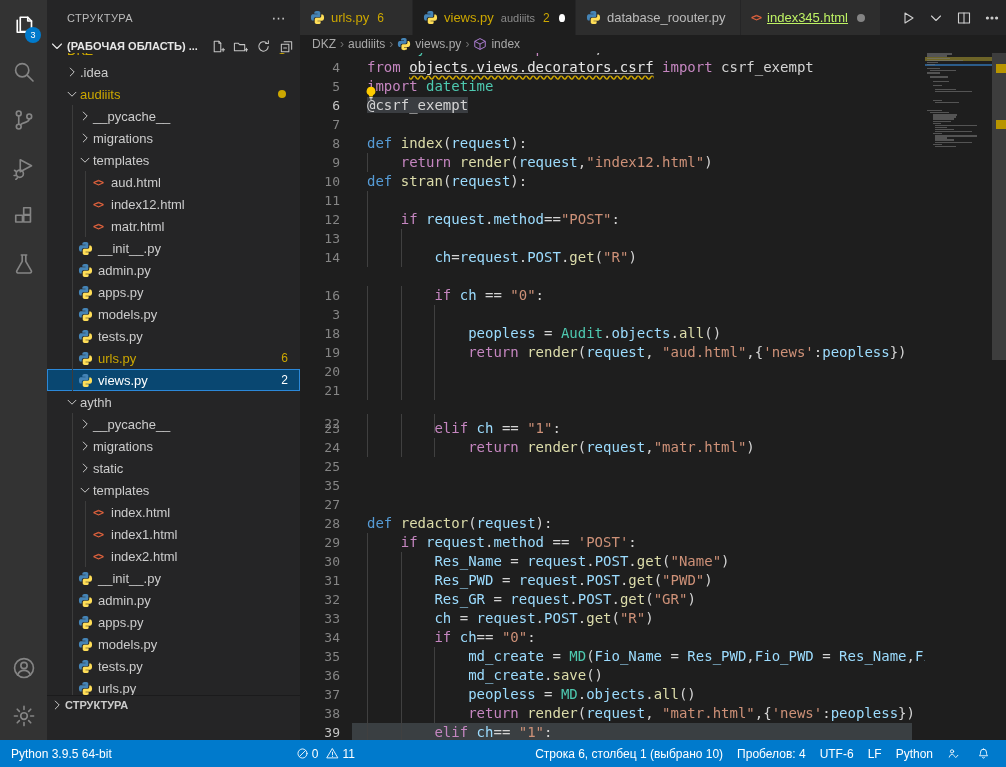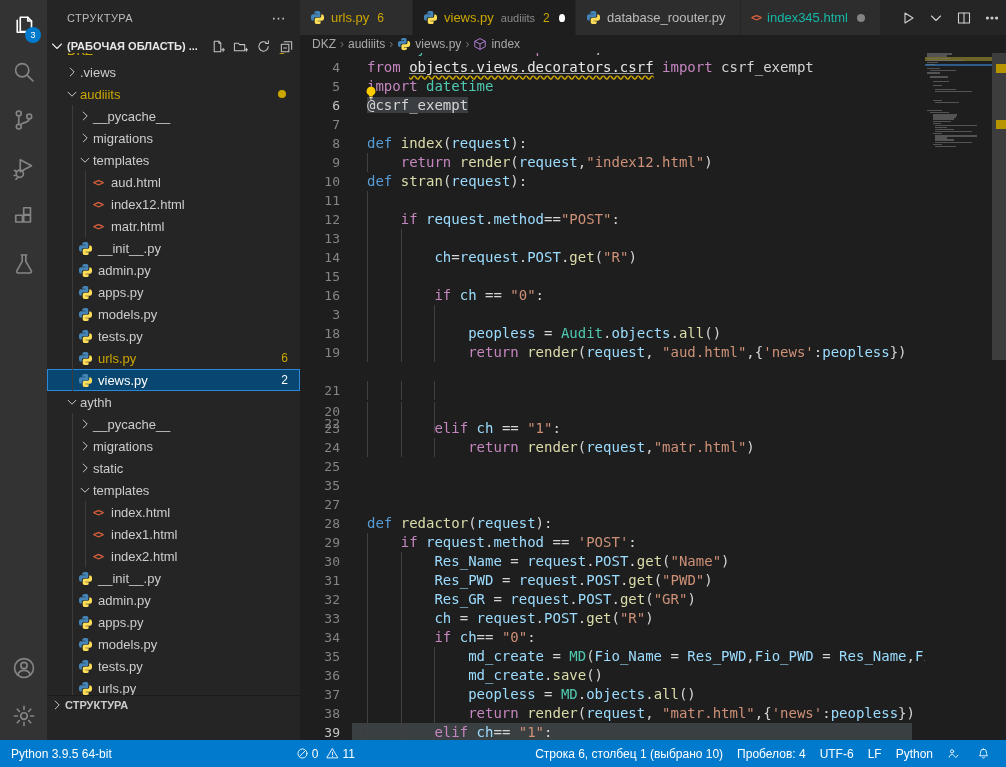--- a/index.html
+++ b/index.html
@@ -238,21 +238,21 @@
             <span class="pdot"></span>
           </div>
           <div class="trow" style="padding-left: 17px;">
             <span class="chev">
               <span style="display: flex; align-items: center; justify-content: center;">
                 <svg viewBox="0 0 16 16" fill="none" stroke="currentColor" stroke-width="1.1" stroke-linecap="round" stroke-linejoin="round" width="16" height="16">
                   <path d="M6 3.5 10.5 8 6 12.5"></path>
                 </svg>
               </span>
             </span>
-            <span>.views</span>
+            <span>.idea</span>
             <span class="grow"></span>
           </div>
           <div class="trow" style="padding-left: 17px;">
             <span class="chev">
               <span style="display: flex; align-items: center; justify-content: center;">
                 <svg viewBox="0 0 16 16" fill="none" stroke="currentColor" stroke-width="1.1" stroke-linecap="round" stroke-linejoin="round" width="16" height="16">
                   <path d="M3.5 6 8 10.5 12.5 6"></path>
                 </svg>
               </span>
             </span>
@@ -598,21 +598,21 @@
               <path fill="#4584b6" d="M15.9 2c-7 0-6.6 3-6.6 3v3.2h6.7v1H6.3S2 8.7 2 15.8c0 7 3.8 6.8 3.8 6.8h2.2v-3.3s-.1-3.8 3.7-3.8h6.6s3.6.1 3.6-3.4V5.4S22.5 2 15.9 2z"></path>
               <path fill="#ffde57" d="M16.1 30c7 0 6.6-3 6.6-3v-3.2H16v-1h9.7s4.3.5 4.3-6.6c0-7-3.8-6.8-3.8-6.8H24v3.3s.1 3.8-3.7 3.8h-6.6s-3.6-.1-3.6 3.4v5.7S9.5 30 16.1 30z"></path>
             </svg>
           </span>
           <span style="color: rgb(187, 187, 187);">database_roouter.py</span>
         </div>
         <div class="tab" style="width: 140px;">
           <span class="ficon">
             <span class="htmlglyph">&lt;&gt;</span>
           </span>
-          <span style="color: #14b8a6;">index345.html</span>
+          <span style="color: #bef264; text-decoration: underline;">index345.html</span>
           <span class="dirty" style="background: rgb(132, 132, 132);"></span>
         </div>
         <div class="tab-actions">
           <span class="act">
             <span style="display: flex; align-items: center; justify-content: center;">
               <svg viewBox="0 0 16 16" fill="none" stroke="currentColor" stroke-width="1.1" stroke-linecap="round" stroke-linejoin="round" width="16" height="16">
                 <path d="M5 3l8 5-8 5z"></path>
               </svg>
             </span>
           </span>
@@ -678,26 +678,25 @@
           <div class="cl" style="top: 38px; position: absolute; left: 0px; right: 0px;"><span class="num">5</span><span class="ct"><span class="tk-k">import </span><span class="tk-c">datetime</span></span></div>
           <div class="cl" style="top: 57px; position: absolute; left: 0px; right: 0px;"><span class="num cur">6</span><span class="ct"><span class="tk-sel">@csrf_exempt</span></span></div>
           <div class="cl" style="top: 76px; position: absolute; left: 0px; right: 0px;"><span class="num">7</span><span class="ct"></span></div>
           <div class="cl" style="top: 95px; position: absolute; left: 0px; right: 0px;"><span class="num">8</span><span class="ct"><span class="tk-d">def </span><span class="tk-f">index</span><span class="tk-p">(</span><span class="tk-v">request</span><span class="tk-p">):</span></span></div>
           <div class="cl" style="top: 114px; position: absolute; left: 0px; right: 0px;"><span class="guide" style="left: 67px;"></span><span class="num">9</span><span class="ct"><span class="tk-p">    </span><span class="tk-k">return </span><span class="tk-f">render</span><span class="tk-p">(</span><span class="tk-v">request</span><span class="tk-p">,</span><span class="tk-s">"index12.html"</span><span class="tk-p">)</span></span></div>
           <div class="cl" style="top: 133px; position: absolute; left: 0px; right: 0px;"><span class="num">10</span><span class="ct"><span class="tk-d">def </span><span class="tk-f">stran</span><span class="tk-p">(</span><span class="tk-v">request</span><span class="tk-p">):</span></span></div>
           <div class="cl" style="top: 152px; position: absolute; left: 0px; right: 0px;"><span class="guide" style="left: 67px;"></span><span class="num">11</span><span class="ct"></span></div>
           <div class="cl" style="top: 171px; position: absolute; left: 0px; right: 0px;"><span class="guide" style="left: 67px;"></span><span class="num">12</span><span class="ct"><span class="tk-p">    </span><span class="tk-k">if </span><span class="tk-v">request</span><span class="tk-p">.</span><span class="tk-v">method</span><span class="tk-p">==</span><span class="tk-s">"POST"</span><span class="tk-p">:</span></span></div>
           <div class="cl" style="top: 190px; position: absolute; left: 0px; right: 0px;"><span class="guide" style="left: 67px;"></span><span class="guide" style="left: 100.72px;"></span><span class="num">13</span><span class="ct"></span></div>
           <div class="cl" style="top: 209px; position: absolute; left: 0px; right: 0px;"><span class="guide" style="left: 67px;"></span><span class="guide" style="left: 100.72px;"></span><span class="num">14</span><span class="ct"><span class="tk-p">        </span><span class="tk-v">ch</span><span class="tk-p">=</span><span class="tk-v">request</span><span class="tk-p">.</span><span class="tk-v">POST</span><span class="tk-p">.</span><span class="tk-f">get</span><span class="tk-p">(</span><span class="tk-s">"R"</span><span class="tk-p">)</span></span></div>
-          <div class="cl" style="top: 228px; position: absolute; left: 0px; right: 0px;"><span class="guide" style="left: 67px;"></span><span class="guide" style="left: 100.72px;"></span><span class="num">15</span><span class="ct"></span></div>
           <div class="cl" style="top: 247px; position: absolute; left: 0px; right: 0px;"><span class="guide" style="left: 67px;"></span><span class="guide" style="left: 100.72px;"></span><span class="num">16</span><span class="ct"><span class="tk-p">        </span><span class="tk-k">if </span><span class="tk-v">ch</span><span class="tk-p"> == </span><span class="tk-s">"0"</span><span class="tk-p">:</span></span></div>
           <div class="cl" style="top: 266px; position: absolute; left: 0px; right: 0px;"><span class="guide" style="left: 67px;"></span><span class="guide" style="left: 100.72px;"></span><span class="guide" style="left: 134.44px;"></span><span class="num">3</span><span class="ct"></span></div>
           <div class="cl" style="top: 285px; position: absolute; left: 0px; right: 0px;"><span class="guide" style="left: 67px;"></span><span class="guide" style="left: 100.72px;"></span><span class="guide" style="left: 134.44px;"></span><span class="num">18</span><span class="ct"><span class="tk-p">            </span><span class="tk-v">peopless</span><span class="tk-p"> = </span><span class="tk-c">Audit</span><span class="tk-p">.</span><span class="tk-v">objects</span><span class="tk-p">.</span><span class="tk-f">all</span><span class="tk-p">()</span></span></div>
           <div class="cl" style="top: 304px; position: absolute; left: 0px; right: 0px;"><span class="guide" style="left: 67px;"></span><span class="guide" style="left: 100.72px;"></span><span class="guide" style="left: 134.44px;"></span><span class="num">19</span><span class="ct"><span class="tk-p">            </span><span class="tk-k">return </span><span class="tk-f">render</span><span class="tk-p">(</span><span class="tk-v">request</span><span class="tk-p">, </span><span class="tk-s">"aud.html"</span><span class="tk-p">,{</span><span class="tk-s">'news'</span><span class="tk-p">:</span><span class="tk-v">peopless</span><span class="tk-p">})</span></span></div>
-          <div class="cl" style="top: 323px; position: absolute; left: 0px; right: 0px; margin-top: 40px;"><span class="guide" style="left: 67px;"></span><span class="guide" style="left: 100.72px;"></span><span class="guide" style="left: 134.44px;"></span><span class="num">20</span><span class="ct"></span></div>
+          <div class="cl" style="top: 323px; position: absolute; left: 0px; right: 0px;"><span class="guide" style="left: 67px;"></span><span class="guide" style="left: 100.72px;"></span><span class="guide" style="left: 134.44px;"></span><span class="num">20</span><span class="ct"></span></div>
           <div class="cl" style="top: 342px; position: absolute; left: 0px; right: 0px;"><span class="guide" style="left: 67px;"></span><span class="guide" style="left: 100.72px;"></span><span class="guide" style="left: 134.44px;"></span><span class="num">21</span><span class="ct"></span></div>
           <div class="cl" style="top: 375px; position: absolute; left: 0px; right: 0px;"><span class="guide" style="left: 67px;"></span><span class="guide" style="left: 100.72px;"></span><span class="guide" style="left: 134.44px;"></span><span class="num">22</span><span class="ct"></span></div>
           <div class="cl" style="top: 380px; position: absolute; left: 0px; right: 0px;"><span class="guide" style="left: 67px;"></span><span class="guide" style="left: 100.72px;"></span><span class="num">23</span><span class="ct"><span class="tk-p">        </span><span class="tk-k">elif </span><span class="tk-v">ch</span><span class="tk-p"> == </span><span class="tk-s">"1"</span><span class="tk-p">:</span></span></div>
           <div class="cl" style="top: 399px; position: absolute; left: 0px; right: 0px;"><span class="guide" style="left: 67px;"></span><span class="guide" style="left: 100.72px;"></span><span class="guide" style="left: 134.44px;"></span><span class="num">24</span><span class="ct"><span class="tk-p">            </span><span class="tk-k">return </span><span class="tk-f">render</span><span class="tk-p">(</span><span class="tk-v">request</span><span class="tk-p">,</span><span class="tk-s">"matr.html"</span><span class="tk-p">)</span></span></div>
           <div class="cl" style="top: 418px; position: absolute; left: 0px; right: 0px;"><span class="num">25</span><span class="ct"></span></div>
           <div class="cl" style="top: 437px; position: absolute; left: 0px; right: 0px;"><span class="num">35</span><span class="ct"></span></div>
           <div class="cl" style="top: 456px; position: absolute; left: 0px; right: 0px;"><span class="num">27</span><span class="ct"></span></div>
           <div class="cl" style="top: 475px; position: absolute; left: 0px; right: 0px;"><span class="num">28</span><span class="ct"><span class="tk-d">def </span><span class="tk-f">redactor</span><span class="tk-p">(</span><span class="tk-v">request</span><span class="tk-p">):</span></span></div>
           <div class="cl" style="top: 494px; position: absolute; left: 0px; right: 0px;"><span class="guide" style="left: 67px;"></span><span class="num">29</span><span class="ct"><span class="tk-p">    </span><span class="tk-k">if </span><span class="tk-v">request</span><span class="tk-p">.</span><span class="tk-v">method</span><span class="tk-p"> == </span><span class="tk-s">'POST'</span><span class="tk-p">:</span></span></div>
           <div class="cl" style="top: 513px; position: absolute; left: 0px; right: 0px;"><span class="guide" style="left: 67px;"></span><span class="guide" style="left: 100.72px;"></span><span class="num">30</span><span class="ct"><span class="tk-p">        </span><span class="tk-v">Res_Name</span><span class="tk-p"> = </span><span class="tk-v">request</span><span class="tk-p">.</span><span class="tk-v">POST</span><span class="tk-p">.</span><span class="tk-f">get</span><span class="tk-p">(</span><span class="tk-s">"Name"</span><span class="tk-p">)</span></span></div>

